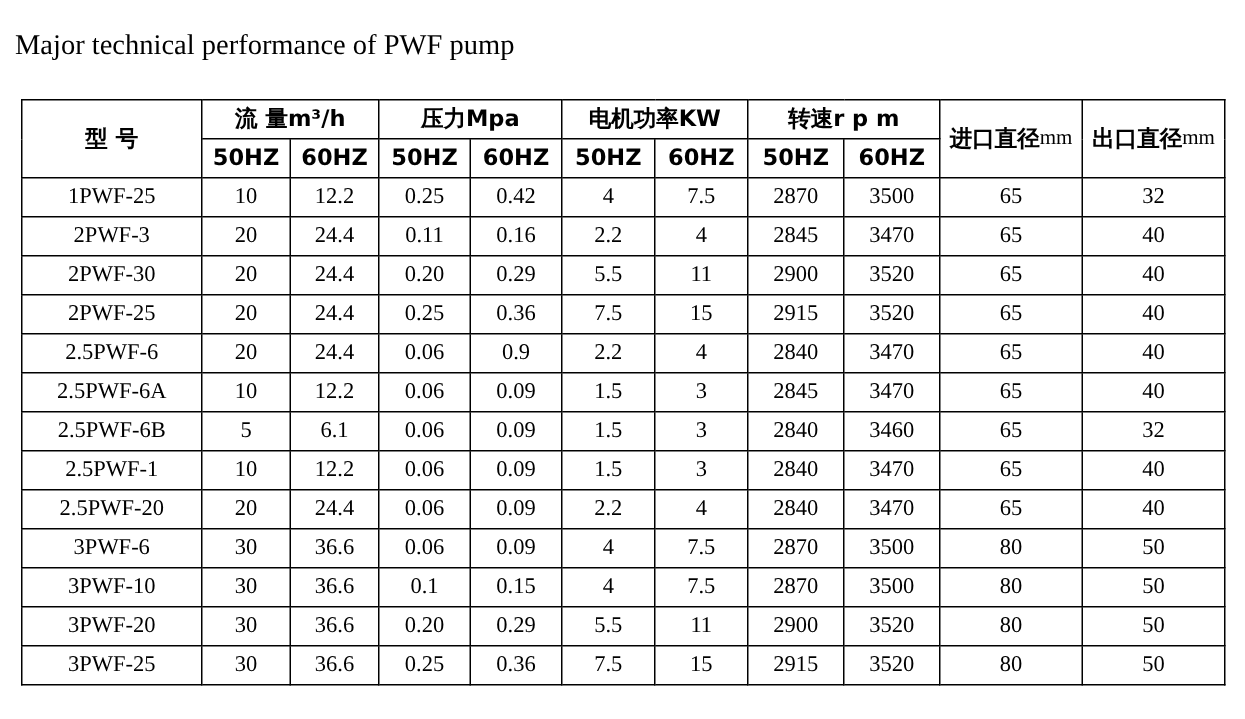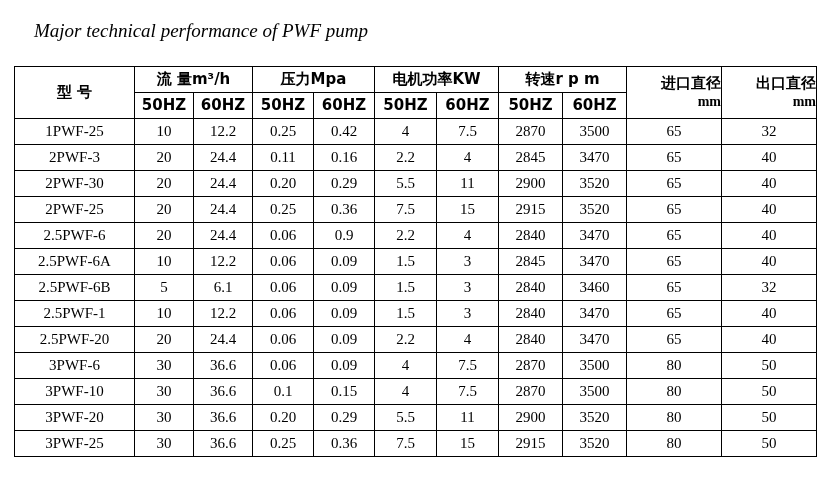--- a/index.html
+++ b/index.html
@@ -30,25 +30,24 @@
   }
   .title-cn {
     margin-left: 10px;
     font-size: 21px;
     font-weight: bold;
     font-family: "DejaVu Sans", sans-serif;
     letter-spacing: 0.5px;
     white-space: nowrap;
   }
   .title-en {
-    margin-left: 34px;
+    margin-left: 10px;
     font-size: 19px;
     font-family: "Liberation Serif", serif;
     white-space: nowrap;
-    font-style: italic;
   }
   table.spec {
     position: absolute;
     left: 14px;
     top: 66px;
     width: 802px;
     border-collapse: collapse;
     table-layout: fixed;
     border-radius: 10px;
   }
@@ -83,28 +82,28 @@
     padding-bottom: 2px;
   }
   td.model-cell {
     text-align: left;
     padding-left: 7px;
     font-size: 16px;
     margin-top: 24px;
   }
   .side-inner {
     display: flex;
-    flex-direction: column;
+    flex-direction: row;
     justify-content: center;
     align-items: flex-end;
     line-height: 1.25;
   }
   .side-inner .unit {
     font-family: "Liberation Serif", serif;
-    font-weight: bold;
+    font-weight: normal;
     font-size: 14px;
   }
 </style>
 </head>
 <body>
 
 <div class="page">
 
   <div class="title-row">
     <span class="title-en">Major technical performance of PWF pump</span>

